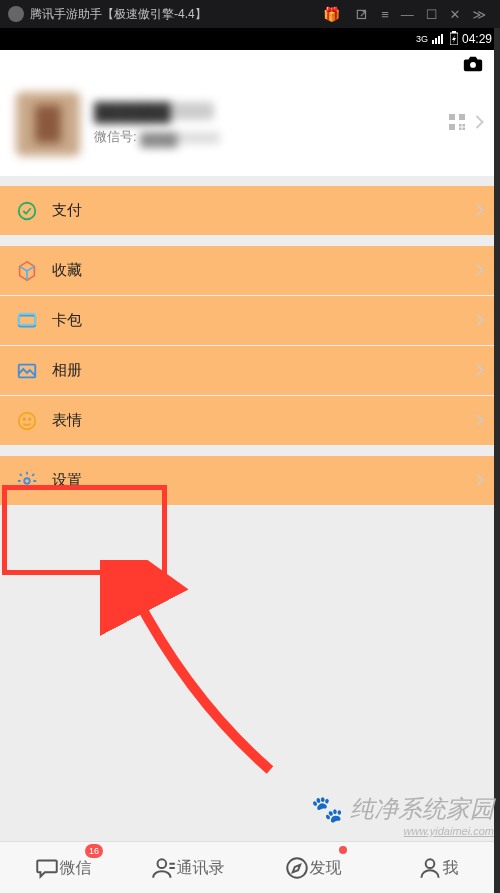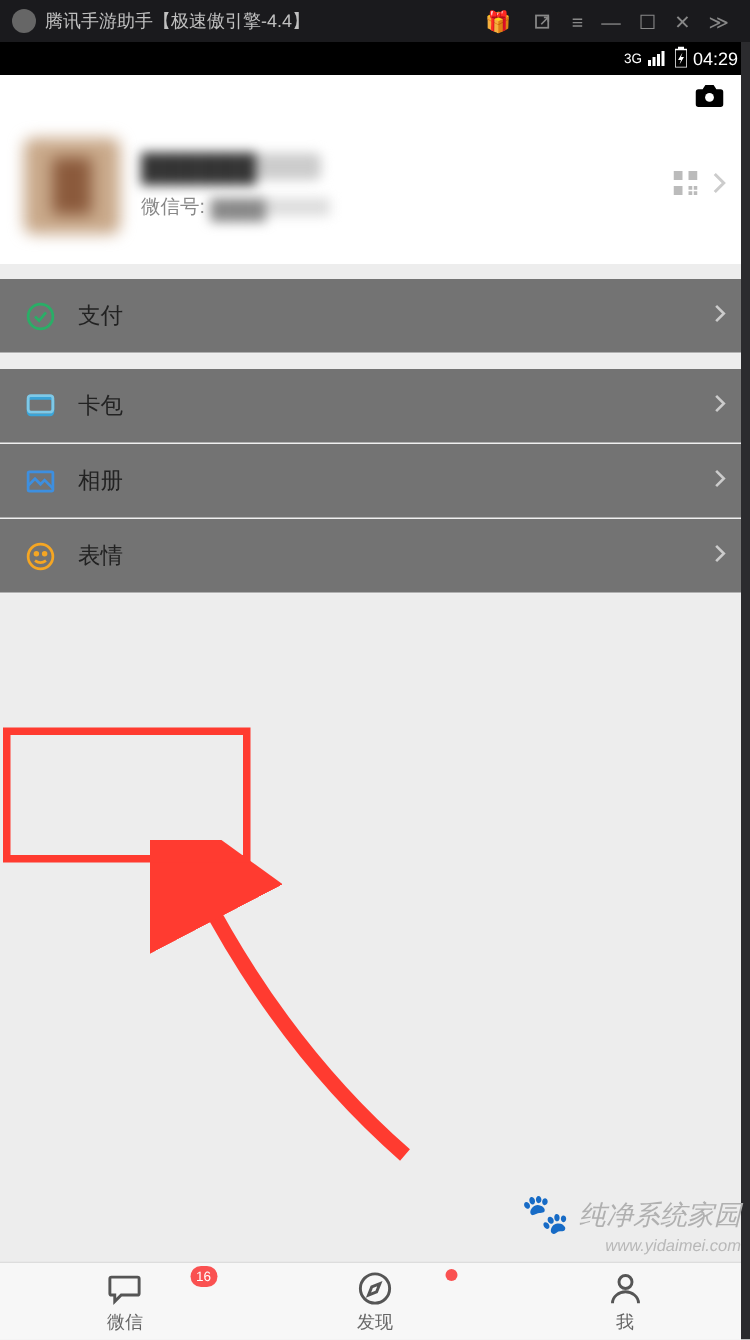--- a/index.html
+++ b/index.html
@@ -25,40 +25,40 @@
   .profile-card .avatar::after { content:""; display:block; width:40%; height:60%; background:#8b5a3c; margin:20% 0 0 30%; }
   .profile-card .info { flex: 1; }
   .profile-card .nickname { font-size: 18px; font-weight: 600; color: #333; filter: blur(4px); background: #ccc; border-radius: 4px; display: inline-block; width: 120px; height: 18px; }
   .profile-card .wechatid { font-size: 13px; color: #888; margin-top: 6px; }
   .profile-card .wechatid .blur-id { filter: blur(4px); background: #ddd; display:inline-block; width: 80px; height: 12px; vertical-align: middle; }
   .profile-card .qr-chevron { display: flex; align-items: center; gap: 10px; color: #bbb; }
   .qr-icon { width: 16px; height: 16px; }
   
   .section-gap { height: 10px; background: #ededed; }
   
-  .menu-item { background: #737373; height: 50px; display: flex; align-items: center; padding: 0 16px; border-bottom: 1px solid #f0f0f0; cursor: pointer; position: relative; }
+  .menu-item { background: #fdba74; height: 50px; display: flex; align-items: center; padding: 0 16px; border-bottom: 1px solid #f0f0f0; cursor: pointer; position: relative; }
   .menu-item:last-child { border-bottom: none; }
   .menu-item .mi-icon { width: 22px; height: 22px; margin-right: 14px; display: flex; align-items: center; justify-content: center; }
   .menu-item .mi-label { flex: 1; font-size: 15px; color: #222; }
   .menu-item .mi-chevron { color: #ccc; }
   
   .highlight-box { position: absolute; left: 2px; top: 435px; width: 165px; height: 90px; border: 5px solid #ff3b30; z-index: 10; pointer-events: none; }
   .arrow-annotation { position: absolute; left: 100px; top: 510px; z-index: 9; pointer-events: none; }
   
   .tab-bar { position: absolute; bottom: 0; left: 0; right: 0; height: 52px; background: #f7f7f7; border-top: 1px solid #ddd; display: flex; }
-  .tab-item { flex: 1; display: flex; flex-direction: column; align-items: center; justify-content: center; cursor: pointer; position: relative; }
+  .tab-item { flex: 1; display: flex; flex-direction: row; align-items: center; justify-content: center; cursor: pointer; position: relative; }
   .tab-item .ti-icon { width: 26px; height: 26px; display: flex; align-items: center; justify-content: center; }
-  .tab-item .ti-label { font-size: 12px; color: #666; margin-top: 1px; }
+  .tab-item .ti-label { font-size: 16px; color: #666; margin-top: 1px; }
   .badge { position: absolute; top: 2px; right: 22px; background: #fa5151; color: #fff; font-size: 9px; line-height: 14px; min-width: 18px; text-align: center; border-radius: 8px; padding: 0 4px; }
   .dot-badge { position: absolute; top: 4px; right: 28px; width: 8px; height: 8px; background: #fa5151; border-radius: 50%; }
   
   .watermark { position: absolute; right: 6px; bottom: 56px; text-align: right; color: #bbb; font-size: 14px; z-index: 20; pointer-events: none; }
   .watermark .wm-logo { display: inline-flex; align-items: center; }
-  .watermark .wm-title { font-size: 18px; color: #b0b0b0; font-style: italic; margin-left: 4px;}
-  .watermark .wm-url { font-size: 11px; color: #b8b8b8; font-style: italic; }
+  .watermark .wm-title { font-size: 24px; color: #b0b0b0; font-style: italic; margin-left: 4px;}
+  .watermark .wm-url { font-size: 11px; color: #b8b8b8; font-style: italic; text-decoration: underline; }
   .watermark .paw { font-size: 26px; color: #ccc; margin-right: 2px;}
   
   .right-edge { position: absolute; top: 28px; right: 0; width: 6px; height: 865px; background: #2b2b2e; }
 </style>
 </head>
 <body>
 
 <div class="emulator-titlebar">
   <span class="logo"></span>
   <span class="title">腾讯手游助手【极速傲引擎-4.4】</span>
@@ -148,20 +148,34 @@
     <span class="mi-label">支付</span>
     <span class="mi-chevron">
       <svg width="8" height="12" viewBox="0 0 8 14" fill="none" stroke="#ccc" stroke-width="2">
           <path d="M1 1 L7 7 L1 13"></path>
         </svg>
     </span>
   </div>
 
   <div class="section-gap"></div>
 
+  <div class="menu-item">
+    <span class="mi-icon">
+      <svg width="22" height="22" viewBox="0 0 24 24" fill="none" stroke="#e6704b" stroke-width="1.8">
+          <path d="M12 2 L4 7v10l8 5 8-5V7z"></path>
+          <path d="M4 7 l8 5 8-5 M12 12v10" stroke="#5ab0e8"></path>
+        </svg>
+    </span>
+    <span class="mi-label">收藏</span>
+    <span class="mi-chevron">
+      <svg width="8" height="12" viewBox="0 0 8 14" fill="none" stroke="#ccc" stroke-width="2">
+          <path d="M1 1 L7 7 L1 13"></path>
+        </svg>
+    </span>
+  </div>
 
   <div class="menu-item">
     <span class="mi-icon">
       <svg width="22" height="22" viewBox="0 0 24 24" fill="none" stroke="#3aa4d8" stroke-width="2">
           <rect x="3" y="6" width="18" height="12" rx="2"></rect>
           <rect x="3" y="4" width="18" height="12" rx="2" stroke="#7ec9e8"></rect>
         </svg>
     </span>
     <span class="mi-label">卡包</span>
     <span class="mi-chevron">
@@ -198,20 +212,34 @@
     <span class="mi-label">表情</span>
     <span class="mi-chevron">
       <svg width="8" height="12" viewBox="0 0 8 14" fill="none" stroke="#ccc" stroke-width="2">
           <path d="M1 1 L7 7 L1 13"></path>
         </svg>
     </span>
   </div>
 
   <div class="section-gap"></div>
 
+  <div class="menu-item">
+    <span class="mi-icon">
+      <svg width="22" height="22" viewBox="0 0 24 24" fill="none" stroke="#3d8fe0" stroke-width="2">
+          <circle cx="12" cy="12" r="3"></circle>
+          <path d="M12 2v3M12 19v3M4.2 4.2l2.1 2.1M17.7 17.7l2.1 2.1M2 12h3M19 12h3M4.2 19.8l2.1-2.1M17.7 6.3l2.1-2.1"></path>
+        </svg>
+    </span>
+    <span class="mi-label">设置</span>
+    <span class="mi-chevron">
+      <svg width="8" height="12" viewBox="0 0 8 14" fill="none" stroke="#ccc" stroke-width="2">
+          <path d="M1 1 L7 7 L1 13"></path>
+        </svg>
+    </span>
+  </div>
 
   <div class="highlight-box"></div>
   <div class="arrow-annotation">
     <svg width="200" height="220" viewBox="0 0 200 220">
       <defs>
           <marker id="ah" markerWidth="10" markerHeight="10" refX="2" refY="5" orient="auto">
             <path d="M0 0 L10 5 L0 10 z" fill="#ff3b30"></path>
           </marker>
         </defs>
       <path d="M170 210 Q 90 140 35 35" stroke="#ff3b30" stroke-width="10" fill="none" marker-end="url(#ah)"></path>
@@ -232,20 +260,29 @@
         <svg width="26" height="26" viewBox="0 0 24 24" fill="none" stroke="#555" stroke-width="1.8">
             <path d="M4 5h16a1 1 0 011 1v9a1 1 0 01-1 1H10l-4 4v-4H4a1 1 0 01-1-1V6a1 1 0 011-1z"></path>
           </svg>
       </span>
       <span class="badge">16</span>
       <span class="ti-label">微信</span>
     </div>
     <div class="tab-item">
       <span class="ti-icon">
         <svg width="26" height="26" viewBox="0 0 24 24" fill="none" stroke="#555" stroke-width="1.8">
+            <circle cx="10" cy="8" r="4"></circle>
+            <path d="M2 21c0-4 4-6 8-6s8 2 8 6M17 8h5M17 12h5"></path>
+          </svg>
+      </span>
+      <span class="ti-label">通讯录</span>
+    </div>
+    <div class="tab-item">
+      <span class="ti-icon">
+        <svg width="26" height="26" viewBox="0 0 24 24" fill="none" stroke="#555" stroke-width="1.8">
             <circle cx="12" cy="12" r="9"></circle>
             <path d="M15 9 l-2 5-5 2 2-5z"></path>
           </svg>
       </span>
       <span class="dot-badge"></span>
       <span class="ti-label">发现</span>
     </div>
     <div class="tab-item">
       <span class="ti-icon">
         <svg width="26" height="26" viewBox="0 0 24 24" fill="none" stroke="#555" stroke-width="1.8">

